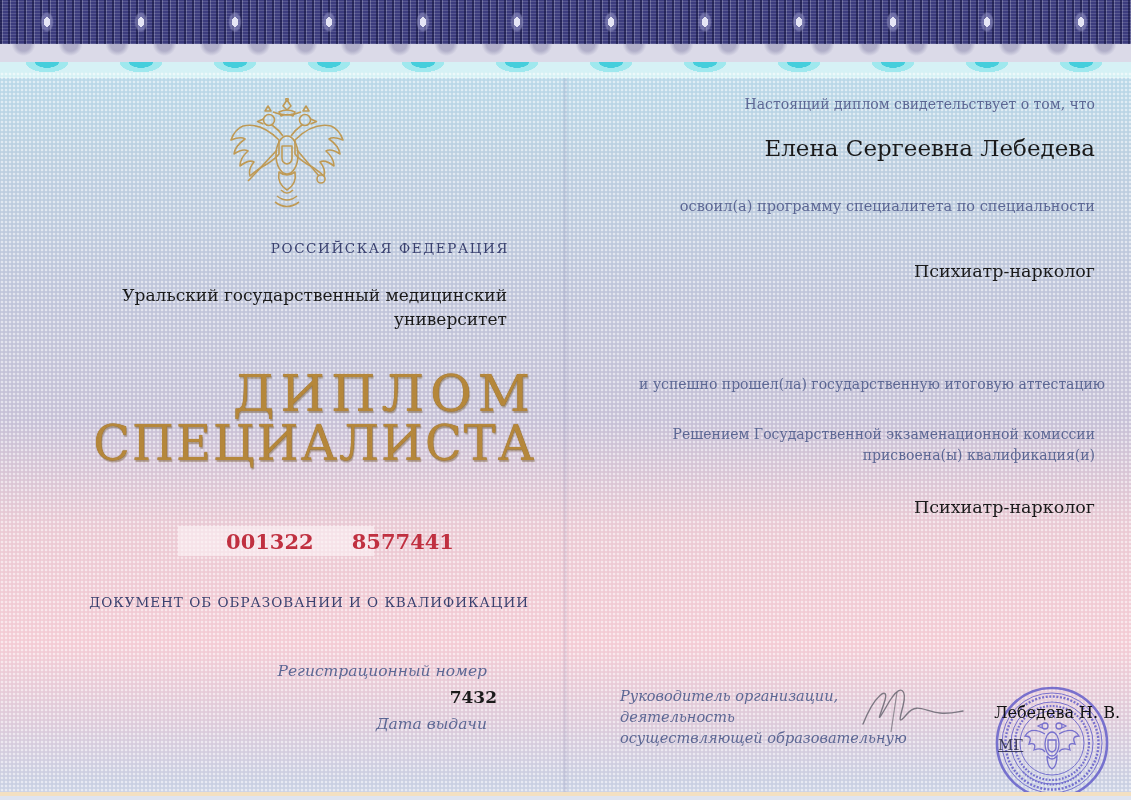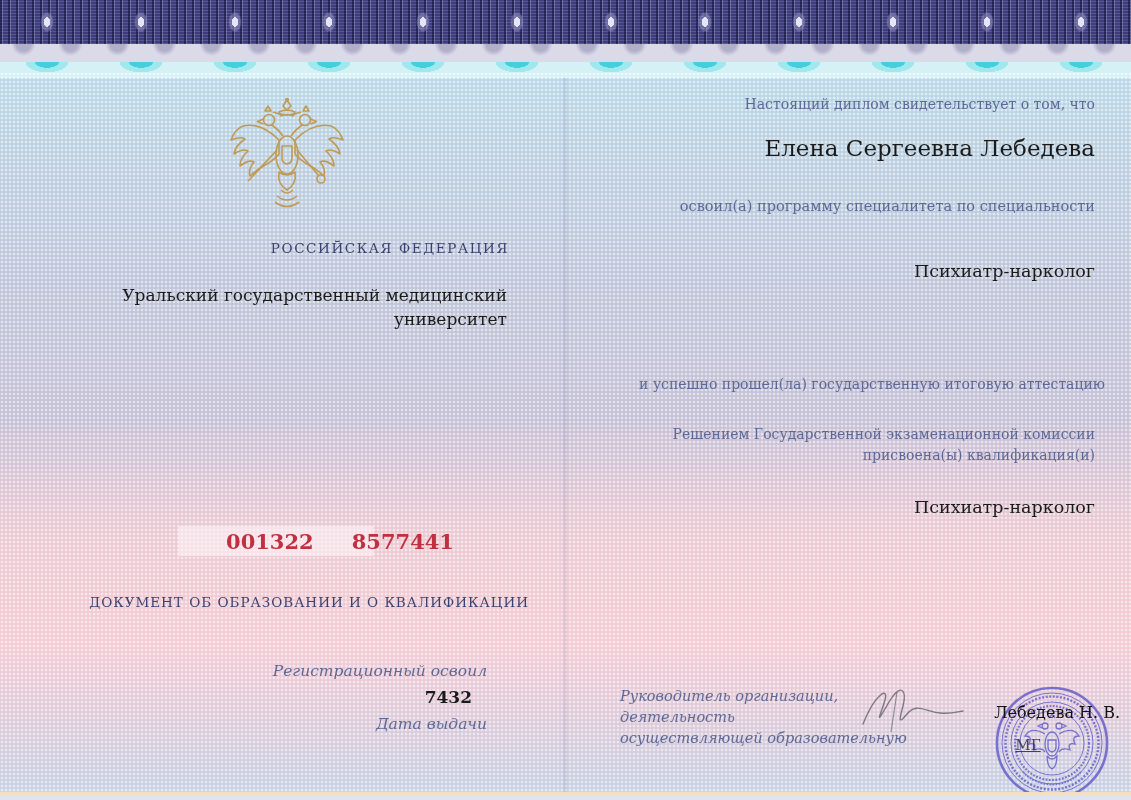--- a/index.html
+++ b/index.html
@@ -56,39 +56,39 @@
   .title{left:38px;top:368px;width:498px;color:var(--gold,#b5873b);
     text-shadow:1px 2px 1px rgba(100,70,20,.38),0 0 1px #8a6325;line-height:1.0;}
   .title .l1{font-size:51px;letter-spacing:6px;}
   .title .l2{font-size:48px;letter-spacing:2px;}
   .num-band{position:absolute;left:178px;top:526px;width:196px;height:30px;
     background:rgba(252,242,246,.62);}
   .numbers{left:120px;top:529px;width:334px;font-size:21px;font-weight:bold;color:var(--red,#c03040);}
   .numbers .gap{display:inline-block;width:38px;}
   .doc-subtitle{left:45px;top:594px;width:484px;font-size:13.5px;letter-spacing:1px;}
   .reg-label{left:87px;top:662px;width:400px;font-size:15.5px;}
-  .reg-value{left:72px;top:687px;width:400px;font-size:17px;font-weight:bold;}
+  .reg-value{left:97px;top:687px;width:400px;font-size:17px;font-weight:bold;}
   .date-label{left:87px;top:715px;width:400px;font-size:15.5px;}
   .date-value{left:87px;top:740px;width:400px;font-size:17px;font-weight:bold;}
 
   
   .intro{left:595px;top:96px;width:500px;font-size:14px;}
   .holder{left:595px;top:135px;width:500px;font-size:23px;}
   .program{left:595px;top:198px;width:500px;font-size:14.5px;}
   .specialty{left:595px;top:261px;width:500px;font-size:17.5px;}
   .attestation{left:585px;top:376px;width:520px;font-size:14px;}
   .commission1{left:595px;top:426px;width:500px;font-size:14px;}
   .commission2{left:595px;top:447px;width:500px;font-size:14px;}
   .qualification{left:595px;top:497px;width:500px;font-size:17.5px;}
   .head-label{left:620px;top:686px;width:300px;font-size:14.5px;line-height:1.45;text-align:left;
     color:var(--label,#5c6794);font-style:italic;position:absolute;}
   .signature{position:absolute;left:845px;top:682px;width:130px;height:55px;}
   .seal{position:absolute;left:993px;top:684px;width:118px;height:118px;opacity:.78;}
   .head-name{left:990px;top:703px;width:130px;font-size:16px;color:#111;}
-  .seal-mark{left:998px;top:736px;width:60px;font-size:15px;color:rgba(40,40,70,.85);text-align:center;text-decoration:underline;}
+  .seal-mark{left:998px;top:736px;width:60px;font-size:15px;color:rgba(40,40,70,.85);text-align:left;text-decoration:underline;}
 </style>
 </head>
 <body>
 
 <div class="frame">
 
   <div class="band-dark"></div>
   <div class="band-mid"></div>
   <div class="band-wave"></div>
   <div class="mesh"></div>
@@ -125,29 +125,33 @@
 
     <path d="M50 52 L24 80 M24 80 l-3 3"></path>
     <path d="M70 52 L92 78"></path>
       <circle cx="94" cy="81" r="4"></circle>
   </svg>
 
   <div class="t navy country">РОССИЙСКАЯ ФЕДЕРАЦИЯ</div>
 
   <div class="t ink university">Уральский государственный медицинский университет</div>
 
+  <div class="t title">
+    <div class="l1">ДИПЛОМ</div>
+    <div class="l2">СПЕЦИАЛИСТА</div>
+  </div>
 
   <div class="num-band"></div>
   <div class="t numbers">
     <span>001322</span><span class="gap"></span><span>8577441</span>
   </div>
 
   <div class="t navy doc-subtitle">ДОКУМЕНТ ОБ ОБРАЗОВАНИИ И О КВАЛИФИКАЦИИ</div>
 
-  <div class="t muted italic reg-label">Регистрационный освоил</div>
+  <div class="t muted italic reg-label">Регистрационный номер</div>
   <div class="t ink reg-value">7432</div>
   <div class="t muted italic date-label">Дата выдачи</div>
 
   <div class="t muted intro">Настоящий диплом свидетельствует о том, что</div>
 
   <div class="t ink holder">Елена Сергеевна Лебедева</div>
 
   <div class="t muted program">освоил(а) программу специалитета по специальности</div>
 
   <div class="t ink specialty">Психиатр-нарколог</div>

